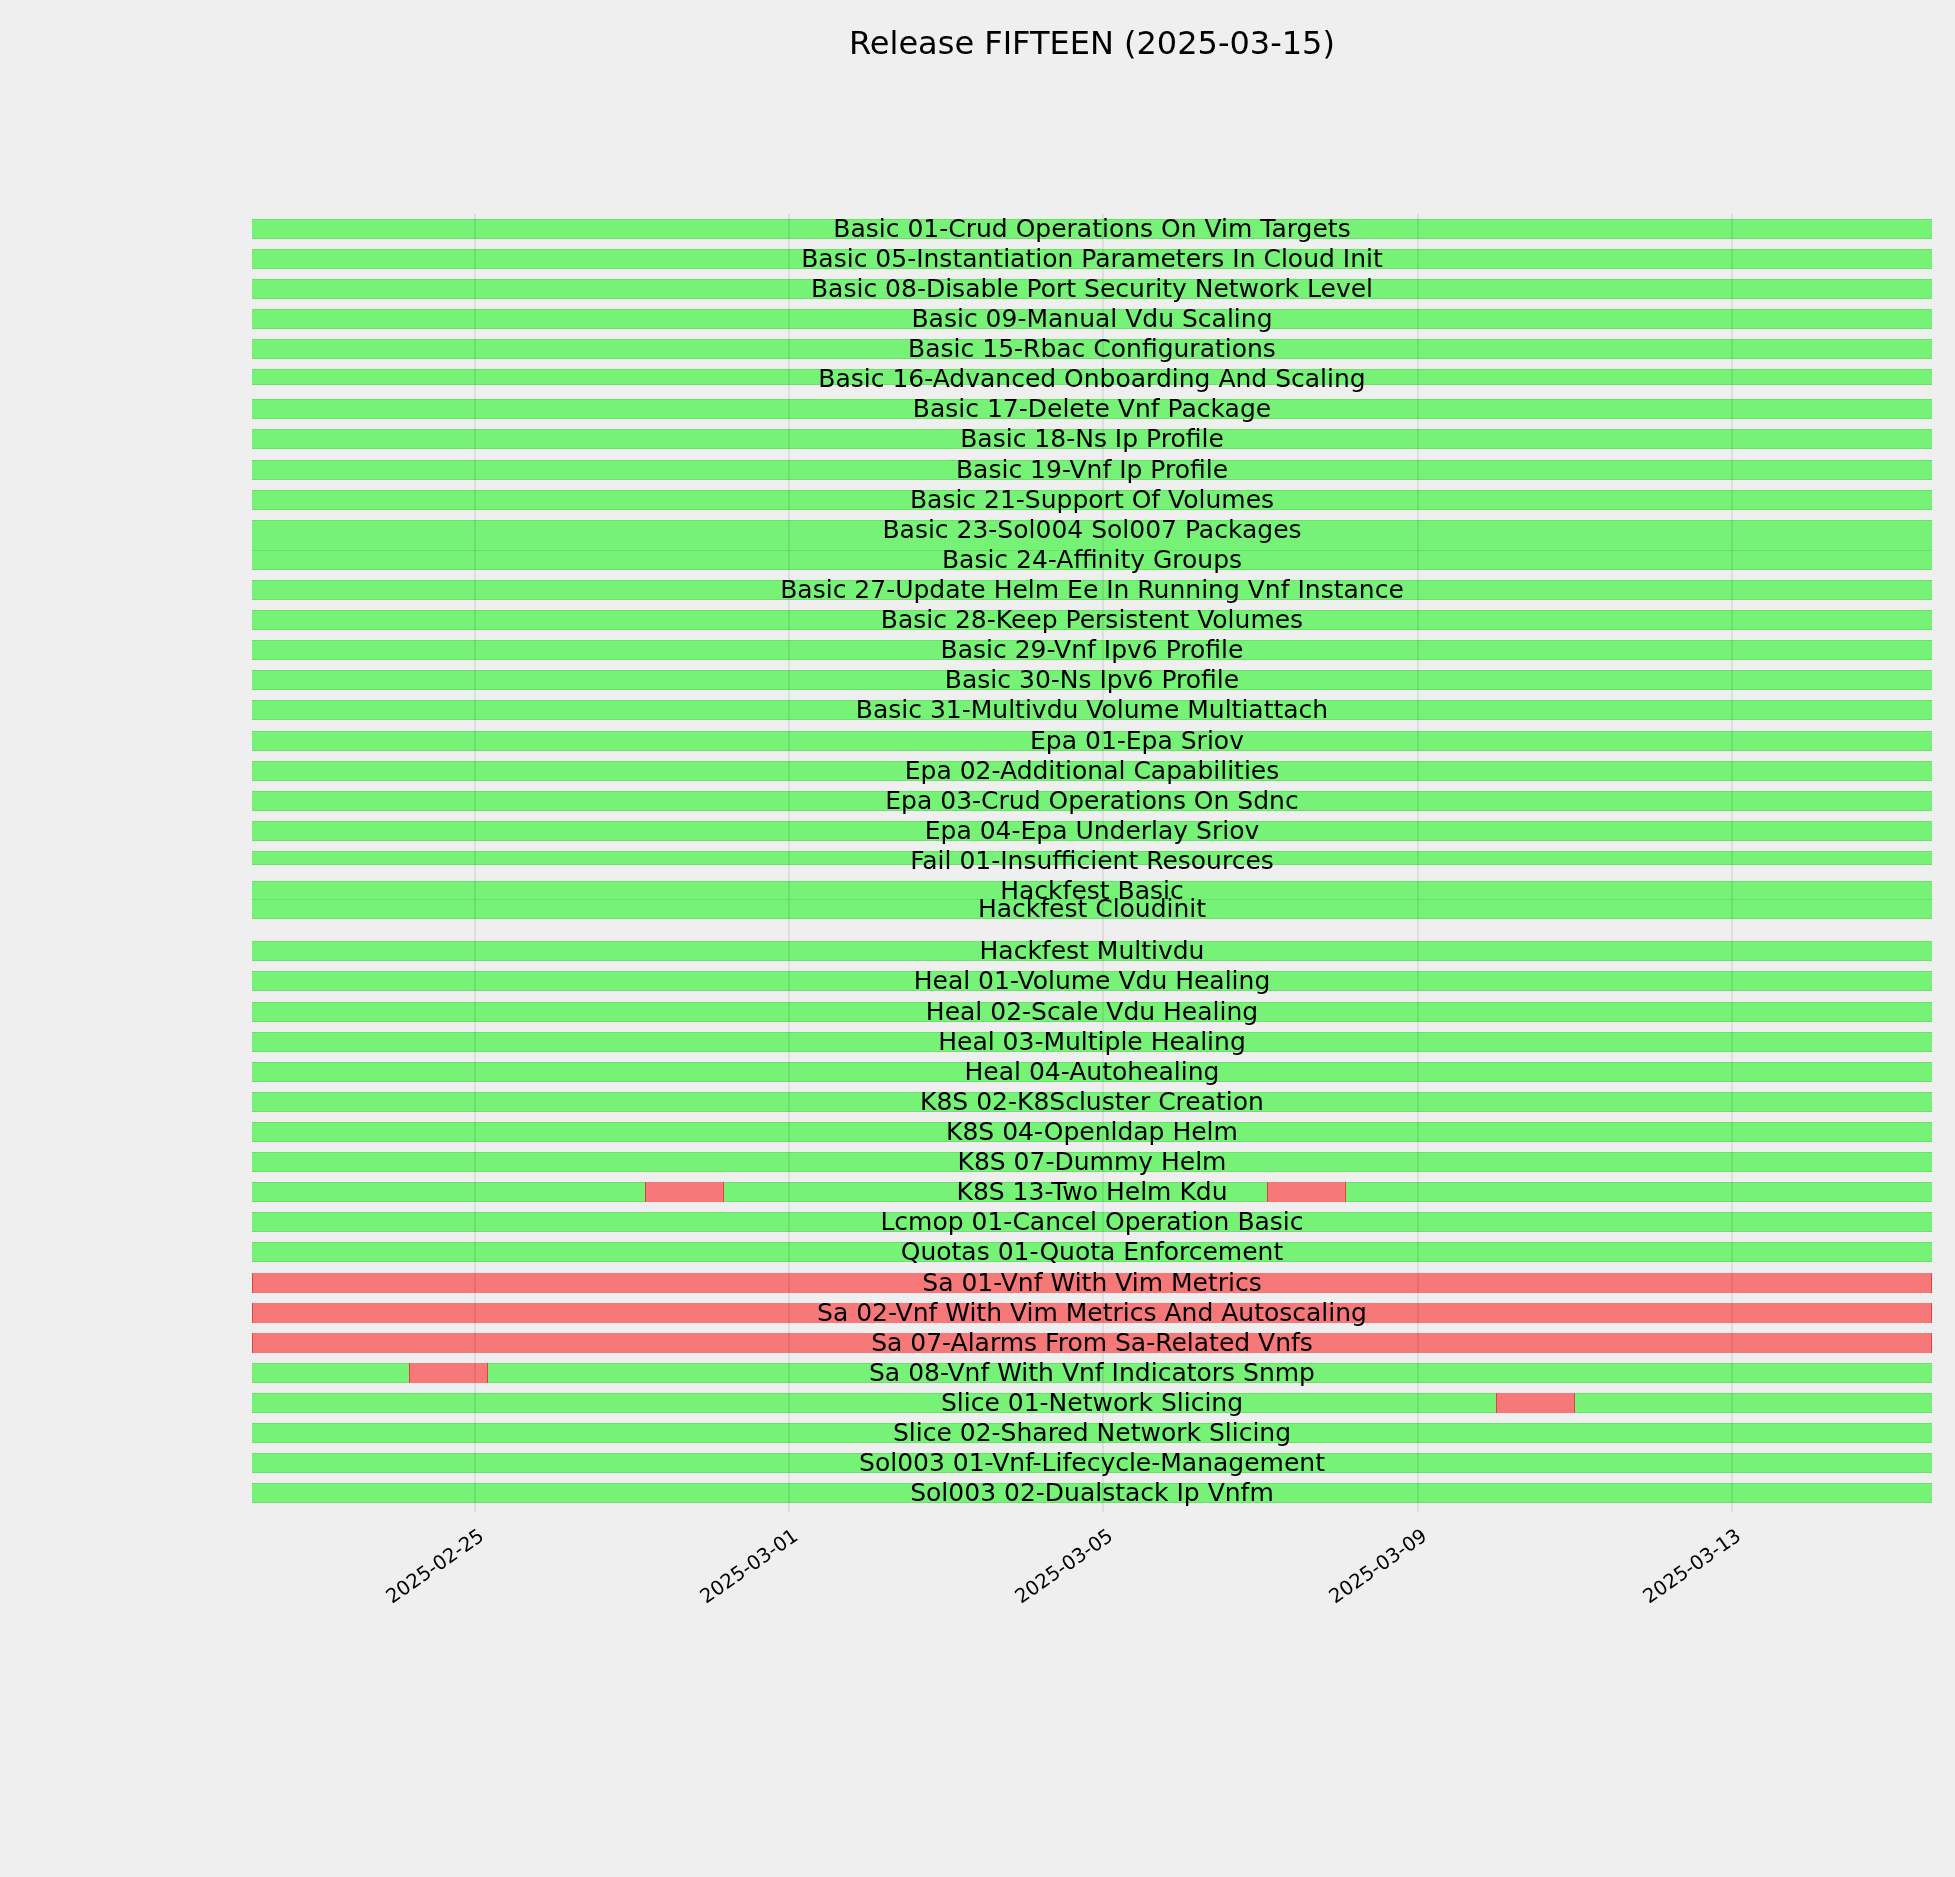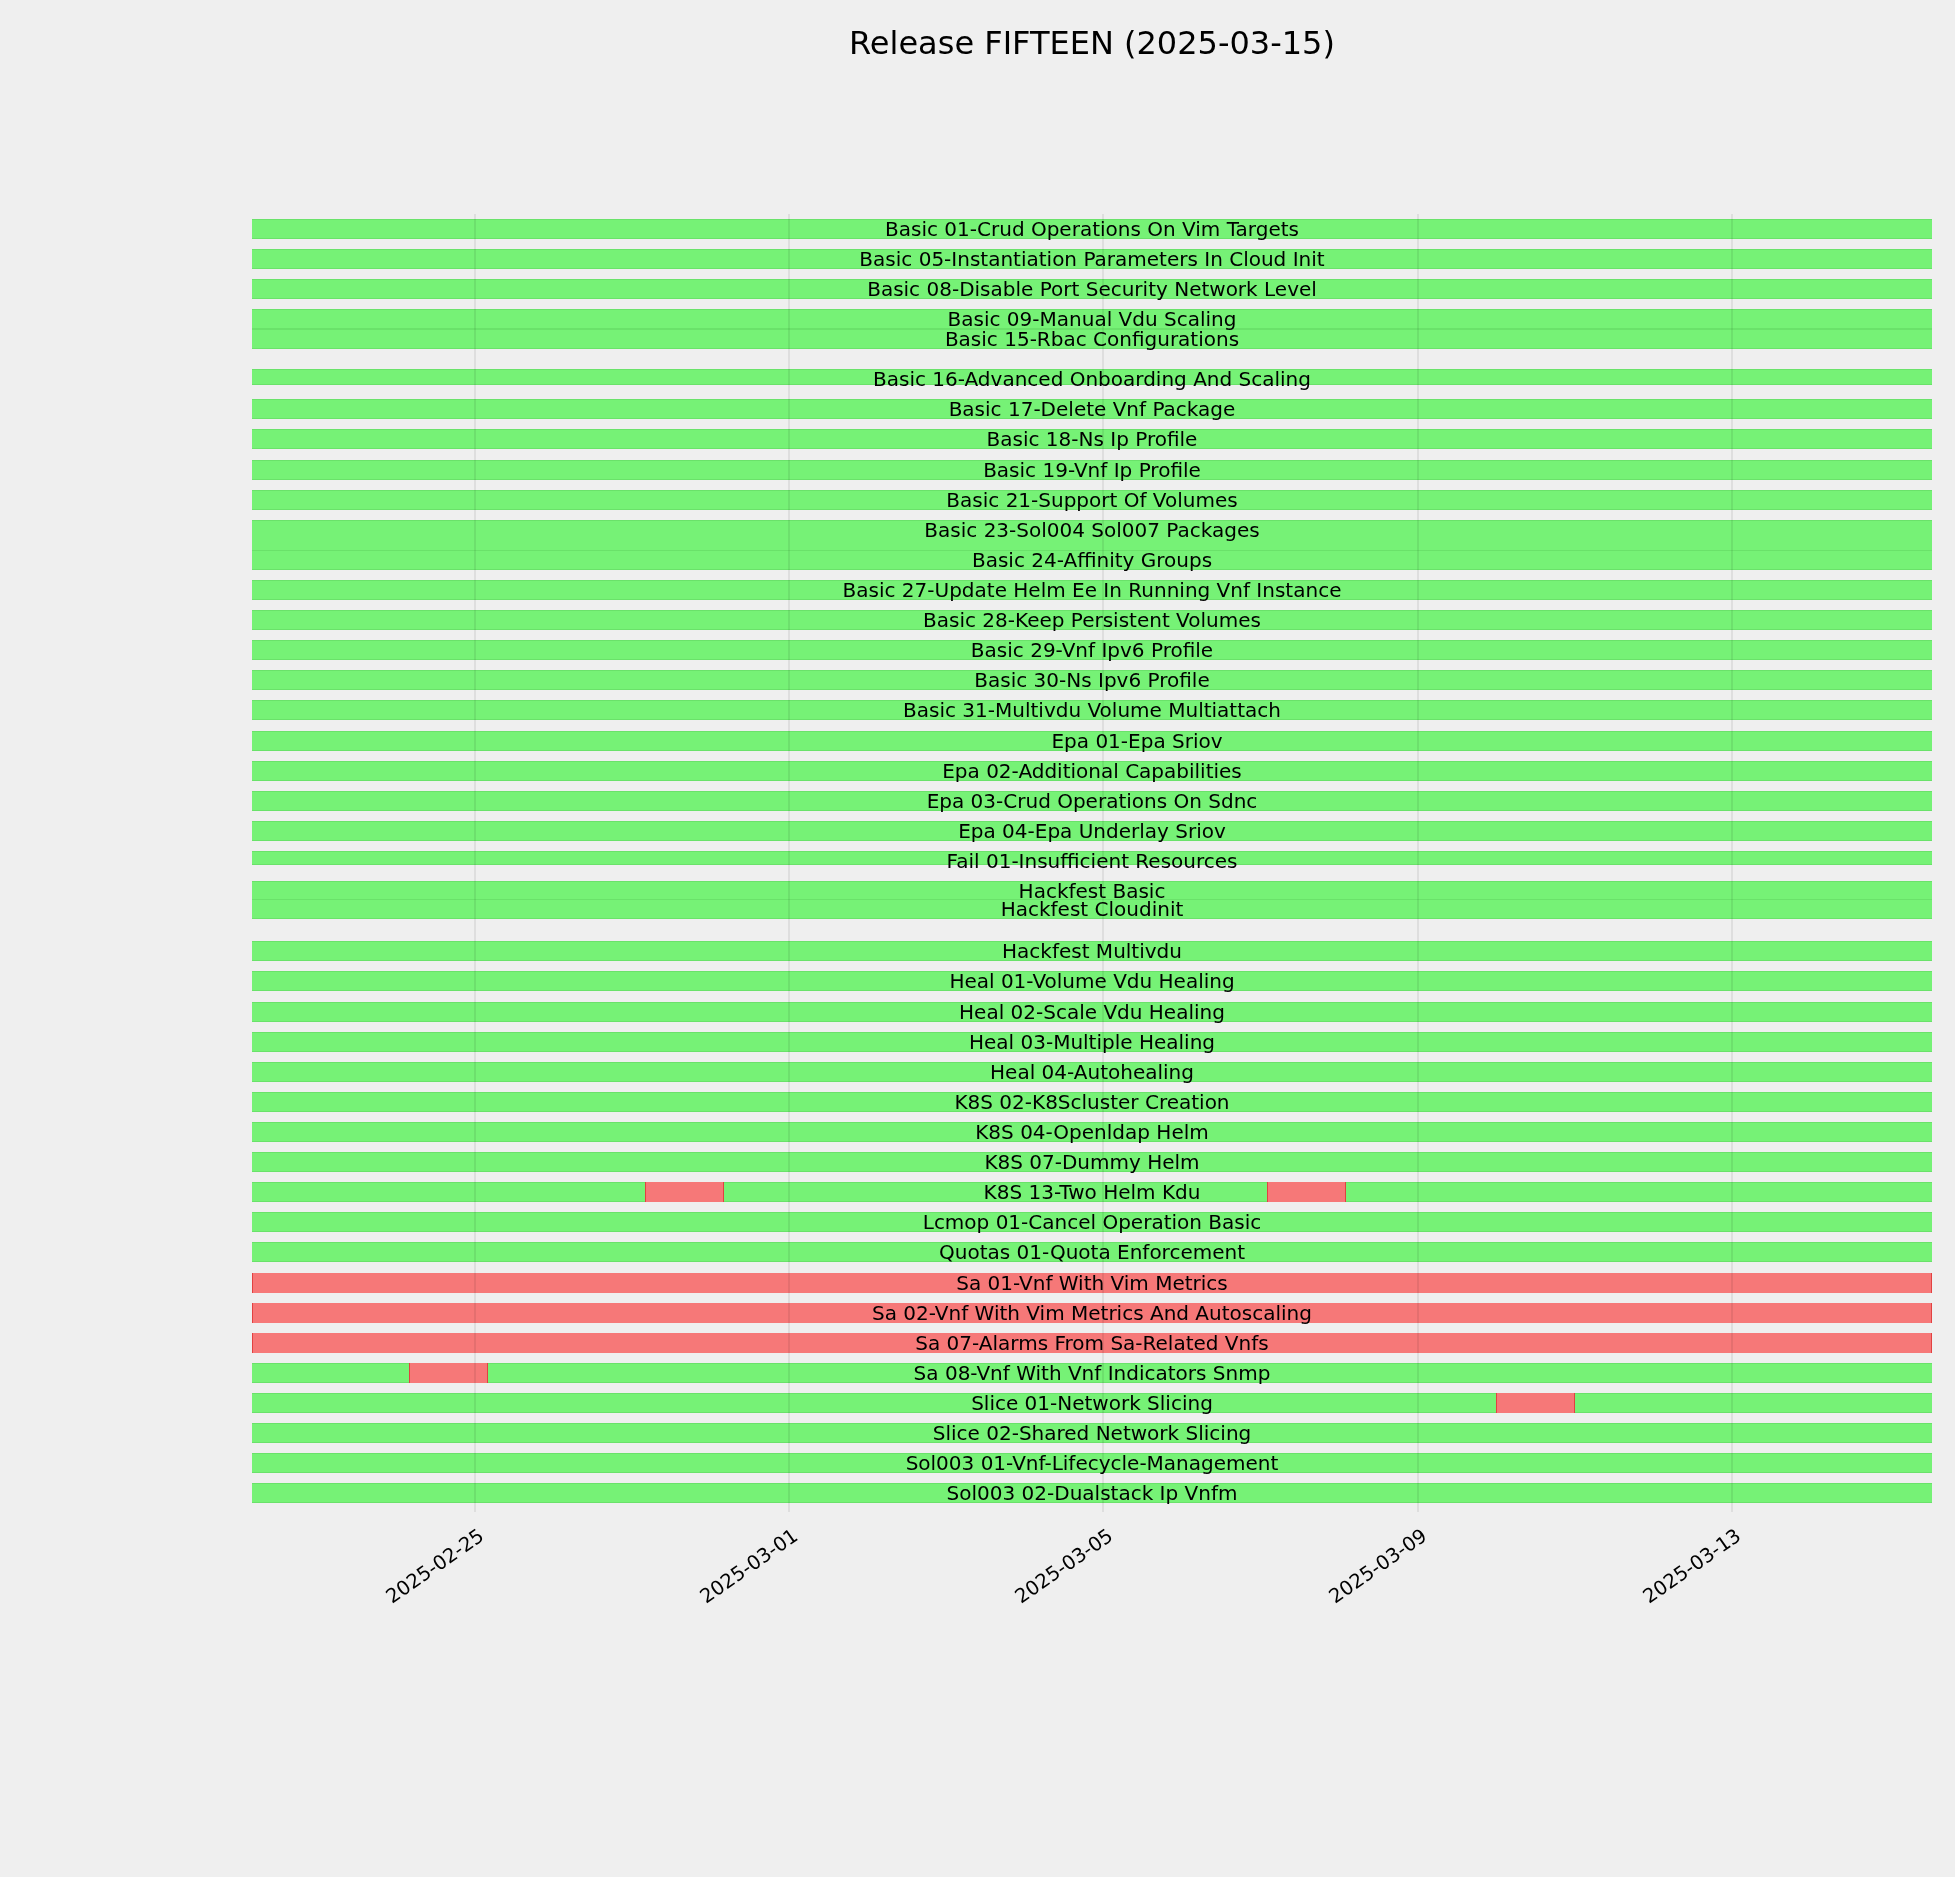--- a/index.html
+++ b/index.html
@@ -57,21 +57,21 @@
     border-left: 1.2px solid rgba(215,35,35,0.65);
     border-right: 1.2px solid rgba(215,35,35,0.65);
   }
   .row-label {
     position: absolute;
     left: 0;
     width: 100%;
     top: 0;
     height: 100%;
     text-align: center;
-    font-size: 20px;
+    font-size: 25px;
     line-height: 21px;
     color: #000;
     white-space: nowrap;
     z-index: 5;
   }
   .gridline {
     position: absolute;
     top: 0;
     bottom: 0;
     width: 2px;
@@ -106,21 +106,21 @@
         <div class="row-label" style="line-height: 20.3px;">Basic 05-Instantiation Parameters In Cloud Init</div>
       </div>
       <div class="row" style="top: 65px; height: 20.3px;">
         <div class="pass-bar" style="background: rgb(118, 242, 118);"></div>
         <div class="row-label" style="line-height: 20.3px;">Basic 08-Disable Port Security Network Level</div>
       </div>
       <div class="row" style="top: 95px; height: 20.3px;">
         <div class="pass-bar" style="background: rgb(118, 242, 118);"></div>
         <div class="row-label" style="line-height: 20.3px;">Basic 09-Manual Vdu Scaling</div>
       </div>
-      <div class="row" style="top: 115px; height: 20.3px;">
+      <div class="row" style="top: 125px; height: 20.3px;">
         <div class="pass-bar" style="background: rgb(118, 242, 118);"></div>
         <div class="row-label" style="line-height: 20.3px;">Basic 15-Rbac Configurations</div>
       </div>
       <div class="row" style="top: 155px; height: 16px; text-decoration: underline;">
         <div class="pass-bar" style="background: rgb(118, 242, 118);"></div>
         <div class="row-label" style="line-height: 20.3px;">Basic 16-Advanced Onboarding And Scaling</div>
       </div>
       <div class="row" style="top: 185px; height: 20.3px;">
         <div class="pass-bar" style="background: rgb(118, 242, 118);"></div>
         <div class="row-label" style="line-height: 20.3px;">Basic 17-Delete Vnf Package</div>

